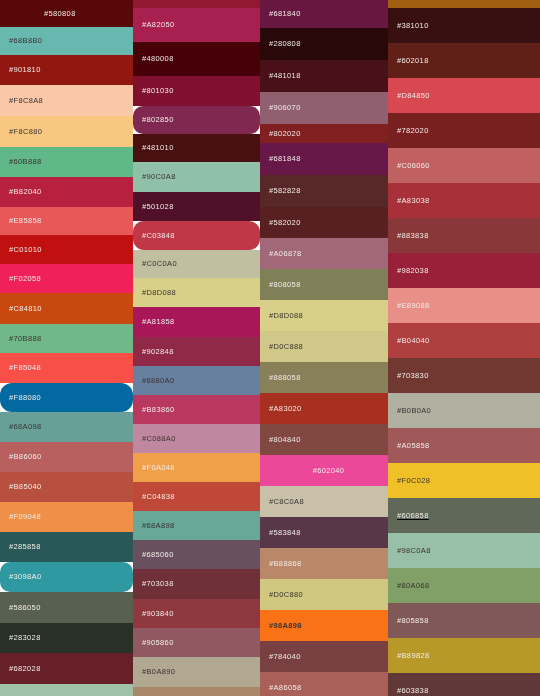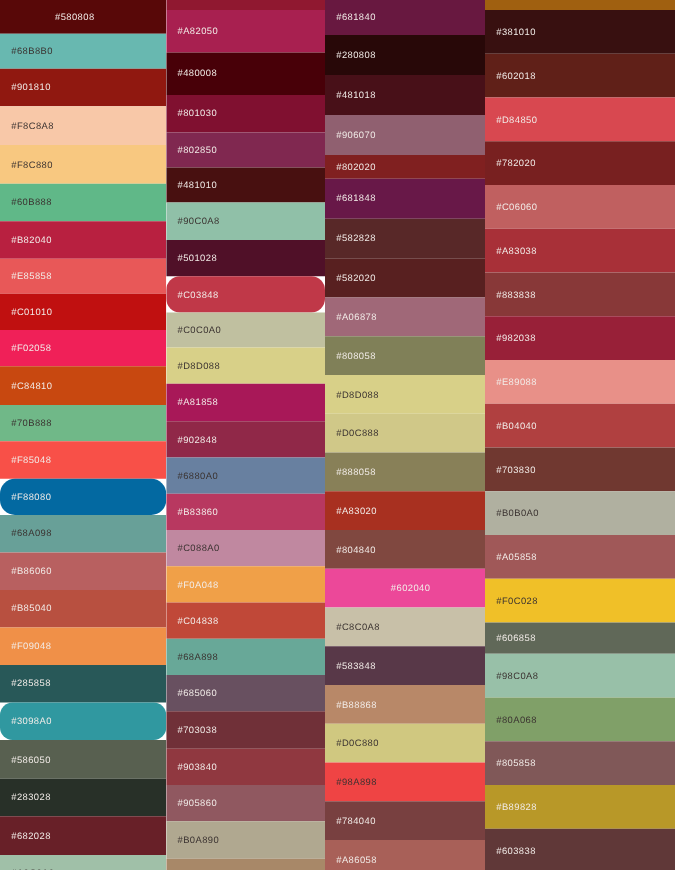--- a/index.html
+++ b/index.html
@@ -130,21 +130,21 @@
       </div>
       <div class="swatch" title="#A82050" style="background: rgb(168, 32, 80); height: 34px;">
         <span class="swatch-label label-light">#A82050</span>
       </div>
       <div class="swatch" title="#480008" style="background: rgb(72, 0, 8); height: 34px;">
         <span class="swatch-label label-light">#480008</span>
       </div>
       <div class="swatch" title="#801030" style="background: rgb(128, 16, 48); height: 30px;">
         <span class="swatch-label label-light">#801030</span>
       </div>
-      <div class="swatch" title="#802850" style="background: rgb(128, 40, 80); height: 28px;">
+      <div class="swatch" title="#802850" style="background: rgb(128, 40, 80); height: 28px; border-radius: 10px;">
         <span class="swatch-label label-light">#802850</span>
       </div>
       <div class="swatch" title="#481010" style="background: rgb(72, 16, 16); height: 28px;">
         <span class="swatch-label label-light">#481010</span>
       </div>
       <div class="swatch" title="#90C0A8" style="background: rgb(144, 192, 168); height: 30px;">
         <span class="swatch-label label-dark">#90C0A8</span>
       </div>
       <div class="swatch" title="#501028" style="background: rgb(80, 16, 40); height: 29px;">
         <span class="swatch-label label-light">#501028</span>
@@ -253,21 +253,21 @@
       </div>
       <div class="swatch" title="#583848" style="background: rgb(88, 56, 72); height: 31px;">
         <span class="swatch-label label-light">#583848</span>
       </div>
       <div class="swatch" title="#B88868" style="background: rgb(184, 136, 104); height: 31px;">
         <span class="swatch-label label-light">#B88868</span>
       </div>
       <div class="swatch" title="#D0C880" style="background: rgb(208, 200, 128); height: 31px;">
         <span class="swatch-label label-dark">#D0C880</span>
       </div>
-      <div class="swatch" title="#98A898" style="background: #ef4444; height: 31px;">
+      <div class="swatch" title="#98A898" style="background: #f97316; height: 31px; font-weight: bold;">
         <span class="swatch-label label-dark">#98A898</span>
       </div>
       <div class="swatch" title="#784040" style="background: rgb(120, 64, 64); height: 31px;">
         <span class="swatch-label label-light">#784040</span>
       </div>
       <div class="swatch" title="#A86058" style="background: rgb(168, 96, 88); height: 31px;">
         <span class="swatch-label label-light">#A86058</span>
       </div>
     </div>
     <div class="palette-column" style="width: 152px;">
@@ -309,21 +309,21 @@
       </div>
       <div class="swatch" title="#B0B0A0" style="background: rgb(176, 176, 160); height: 35px;">
         <span class="swatch-label label-dark">#B0B0A0</span>
       </div>
       <div class="swatch" title="#A05858" style="background: rgb(160, 88, 88); height: 35px;">
         <span class="swatch-label label-light">#A05858</span>
       </div>
       <div class="swatch" title="#F0C028" style="background: rgb(240, 192, 40); height: 35px;">
         <span class="swatch-label label-dark">#F0C028</span>
       </div>
-      <div class="swatch" title="#606858" style="background: rgb(96, 104, 88); height: 25px;">
+      <div class="swatch" title="#606858" style="background: rgb(96, 104, 88); height: 35px; text-decoration: underline;">
         <span class="swatch-label label-light">#606858</span>
       </div>
       <div class="swatch" title="#98C0A8" style="background: rgb(152, 192, 168); height: 35px;">
         <span class="swatch-label label-dark">#98C0A8</span>
       </div>
       <div class="swatch" title="#80A068" style="background: rgb(128, 160, 104); height: 35px;">
         <span class="swatch-label label-dark">#80A068</span>
       </div>
       <div class="swatch" title="#805858" style="background: rgb(128, 88, 88); height: 35px;">
         <span class="swatch-label label-light">#805858</span>

